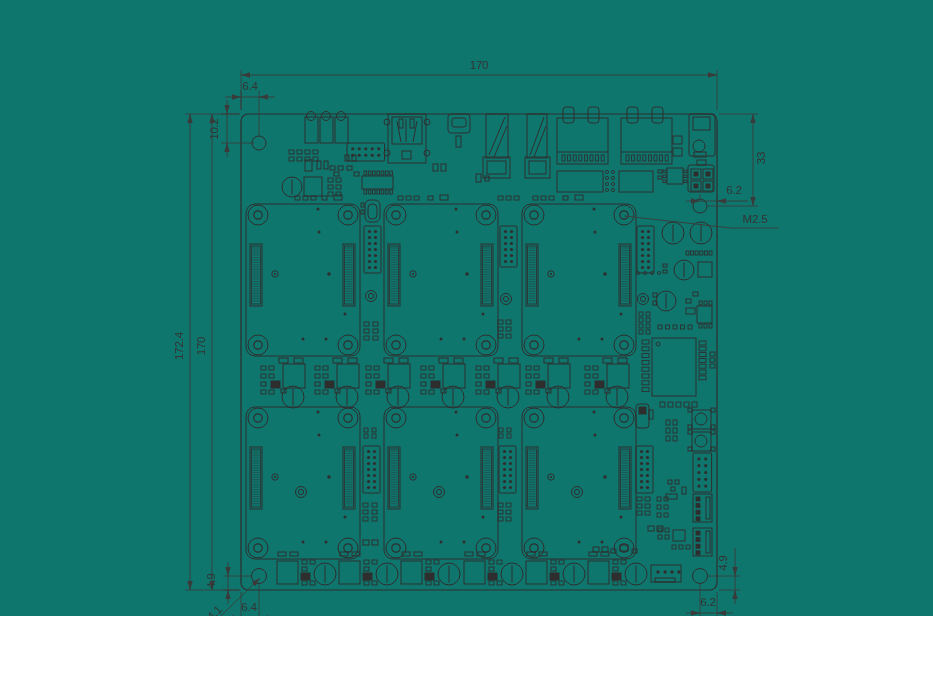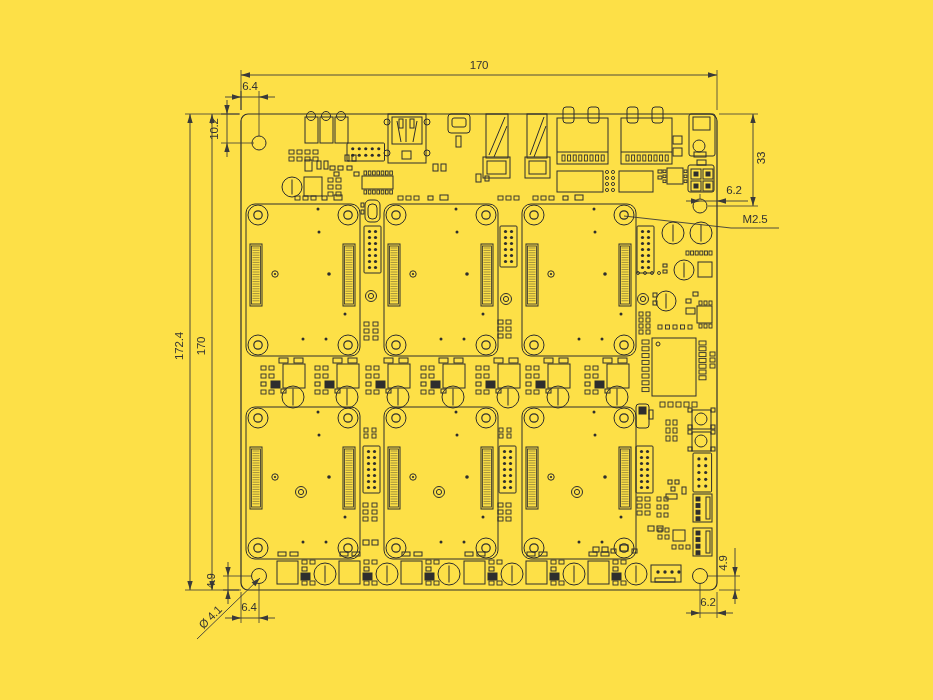--- a/index.html
+++ b/index.html
@@ -1,17 +1,17 @@
 <!DOCTYPE html>
 <html><head>
 <meta charset="utf-8">
 <style>
   html,body{margin:0;padding:0;background:#ffffff;}
   body{width:933px;height:700px;font-family:"Liberation Sans",sans-serif;}
-  #stage{position:relative;width:933px;height:700px;background:#fde047;overflow:hidden;}
+  #stage{position:relative;width:933px;height:616px;background:#0f766e;overflow:hidden;}
   svg{display:block;}
   .dim-label{font-family:"Liberation Sans",sans-serif;font-size:11.5px;fill:#333;letter-spacing:-0.2px;}
 </style>
 </head>
 <body>
 
 <div id="stage">
   <svg id="svg" width="933" height="700" viewBox="0 0 933 700" xmlns="http://www.w3.org/2000/svg">
       <g>
         <rect x="241" y="114" width="476" height="476" rx="7" fill="none" stroke="#2e2e2e" stroke-width="1.2"></rect>

